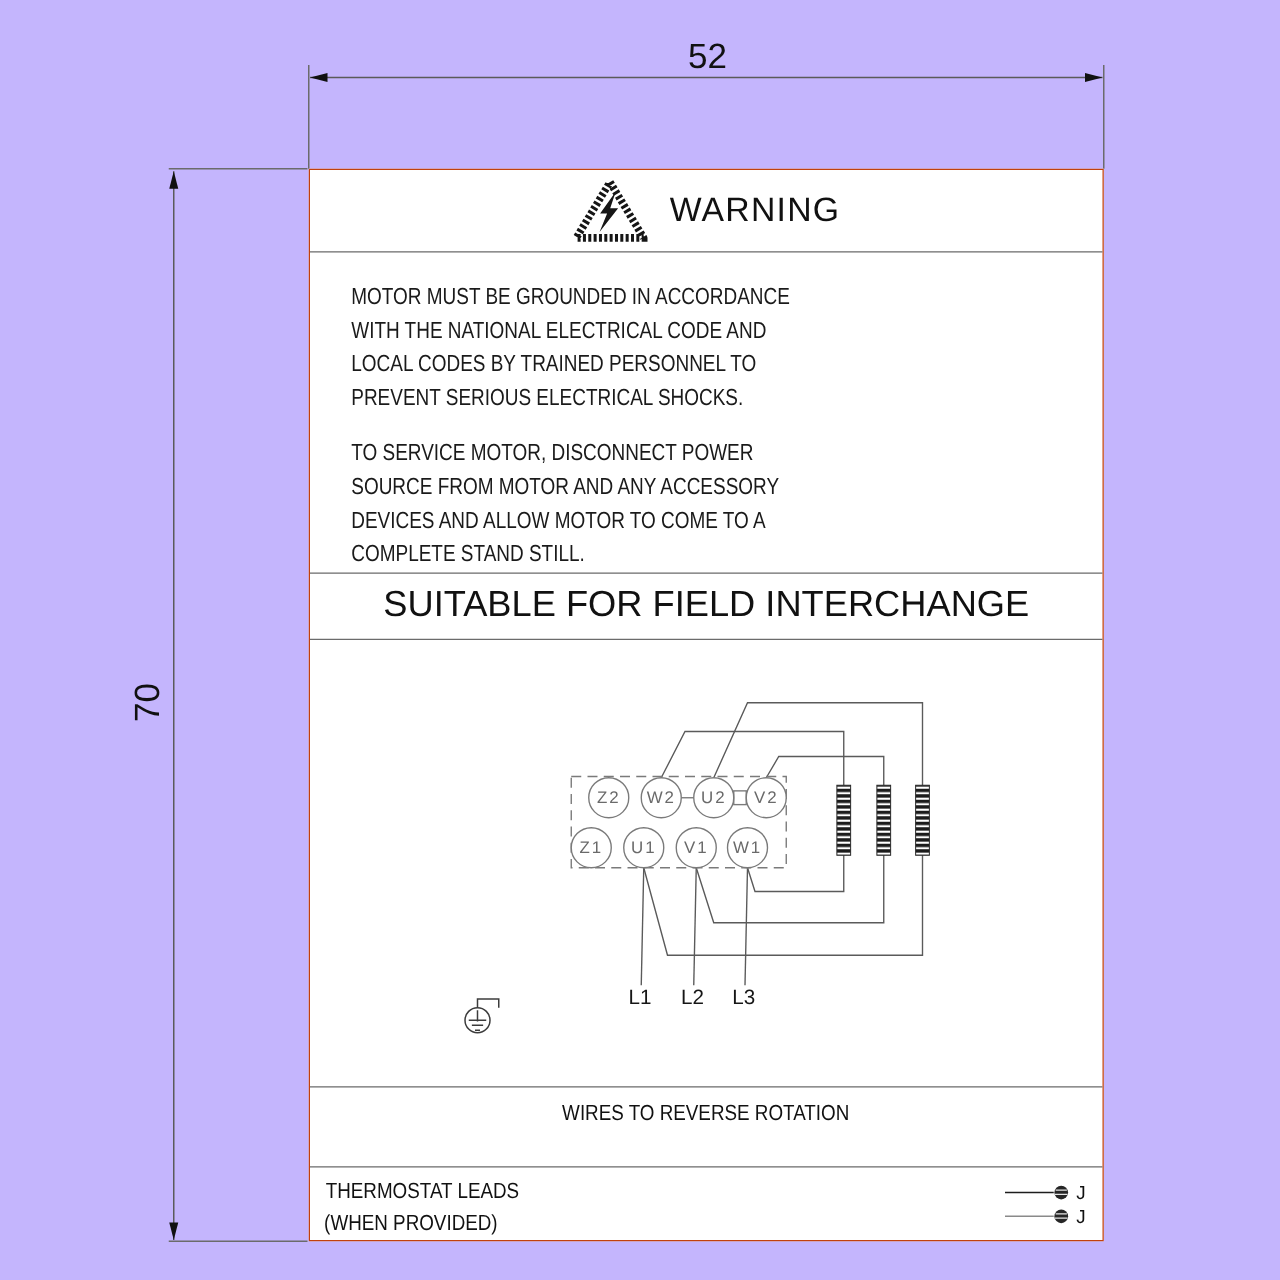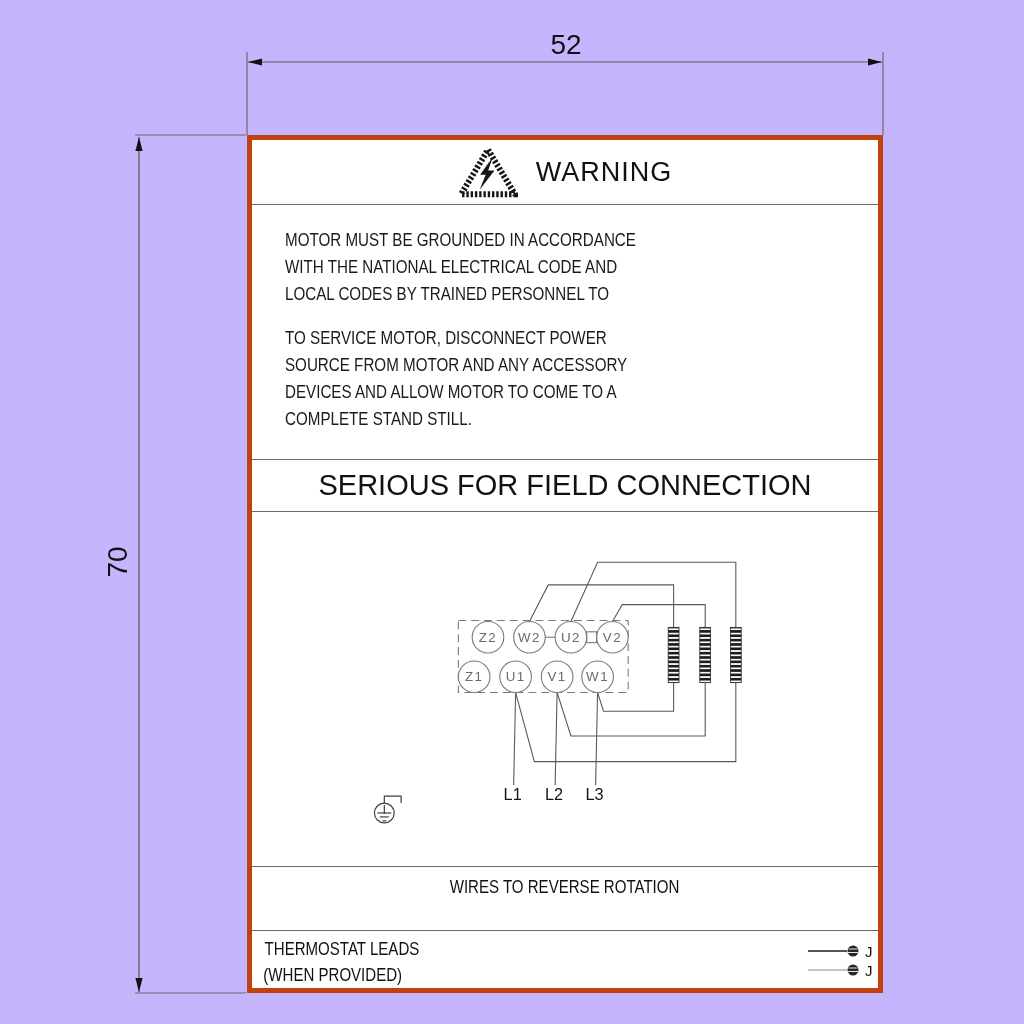--- a/index.html
+++ b/index.html
@@ -7,21 +7,21 @@
     position:relative;width:1024px;height:1024px;background:#c4b5fd;overflow:hidden;
     font-family:"Liberation Sans", sans-serif;color:#1a1a1a;
   }
   svg{display:block;}
   .dims{position:absolute;left:0;top:0;width:1024px;height:1024px;}
   .dim-text{font-family:"Liberation Sans",sans-serif;font-size:28px;fill:#111;}
 
   
   .label{
     position:absolute;left:247px;top:135px;width:636px;height:858px;
-    border:5px solid #c2410c;background:#fff;box-sizing:border-box;
+    border:1px solid #c2410c;background:#fff;box-sizing:border-box;
     display:flex;flex-direction:column;
   }
   .row{box-sizing:border-box;border-bottom:1px solid #6b6b6b;position:relative;}
   .row:last-child{border-bottom:none;}
 
   .row-header{height:66px;display:flex;align-items:center;justify-content:center;gap:18px;}
   .warning-title{font-size:27px;letter-spacing:1px;color:#111;}
 
   .row-paragraphs{height:257px;padding:9px 0 0 33px;}
   .para{margin:12px 0 17px 0;}
@@ -72,31 +72,32 @@
         <path d="M37 12 L23.5 31 L29.5 31 L23 47 L39 26.5 L32.2 26.5 Z" fill="#161616"></path>
       </svg>
       <span class="warning-title">WARNING</span>
     </div>
 
     <div class="row row-paragraphs">
       <div class="para">
         <div class="pline"><span class="cond">MOTOR MUST BE GROUNDED IN ACCORDANCE</span></div>
         <div class="pline"><span class="cond">WITH THE NATIONAL ELECTRICAL CODE AND</span></div>
         <div class="pline"><span class="cond">LOCAL CODES BY TRAINED PERSONNEL TO</span></div>
+        <div class="pline"><span class="cond">PREVENT SERIOUS ELECTRICAL SHOCKS.</span></div>
       </div>
       <div class="para">
         <div class="pline"><span class="cond">TO SERVICE MOTOR, DISCONNECT POWER</span></div>
         <div class="pline"><span class="cond">SOURCE FROM MOTOR AND ANY ACCESSORY</span></div>
         <div class="pline"><span class="cond">DEVICES AND ALLOW MOTOR TO COME TO A</span></div>
         <div class="pline"><span class="cond">COMPLETE STAND STILL.</span></div>
       </div>
     </div>
 
     <div class="row row-suitable">
-      <span class="suitable-text">SERIOUS FOR FIELD CONNECTION</span>
+      <span class="suitable-text">SUITABLE FOR FIELD INTERCHANGE</span>
     </div>
 
     <div class="row row-diagram">
       <svg class="diagram-svg" viewBox="0 0 634 357">
         <defs>
           <pattern id="coilp" width="4" height="4.4" patternUnits="userSpaceOnUse">
             <rect width="4" height="4.4" fill="#ffffff"></rect>
             <rect width="4" height="2.7" fill="#1c1c1c"></rect>
           </pattern>
         </defs>

